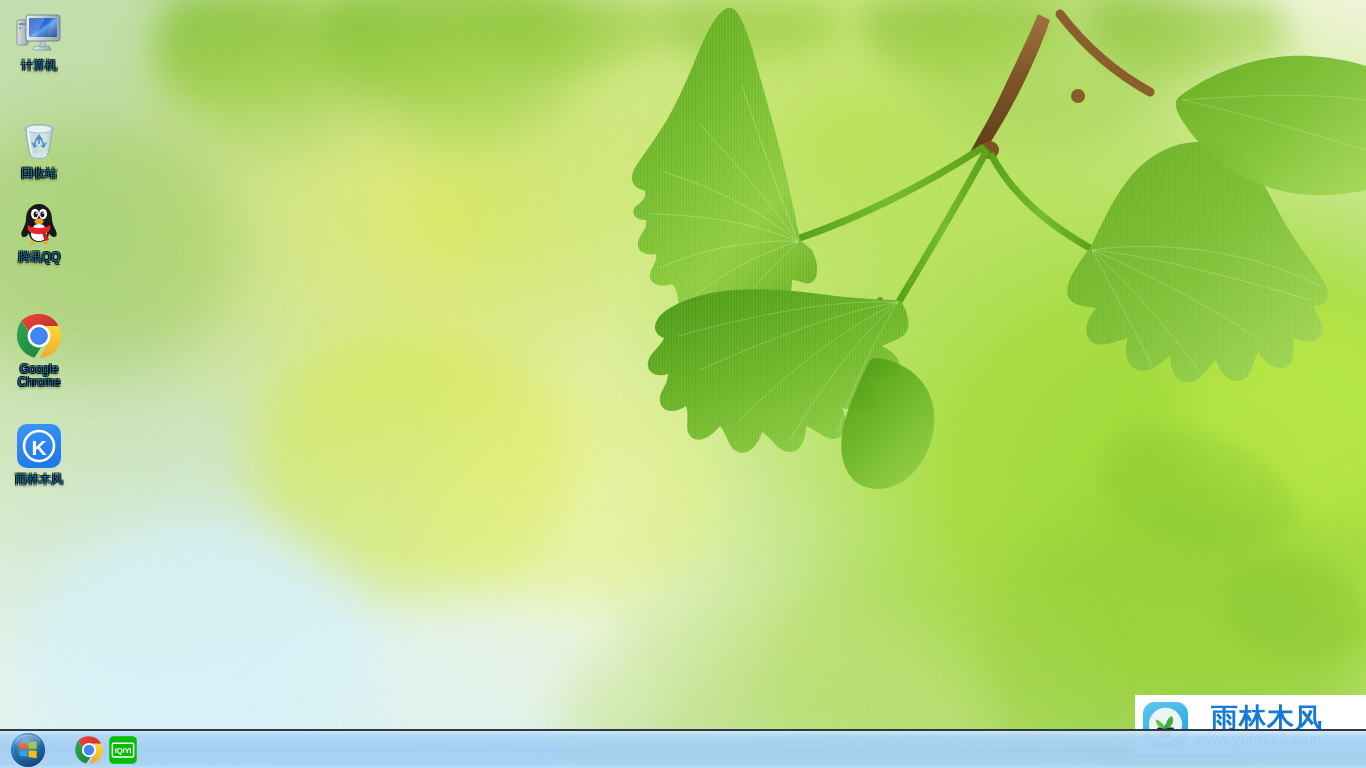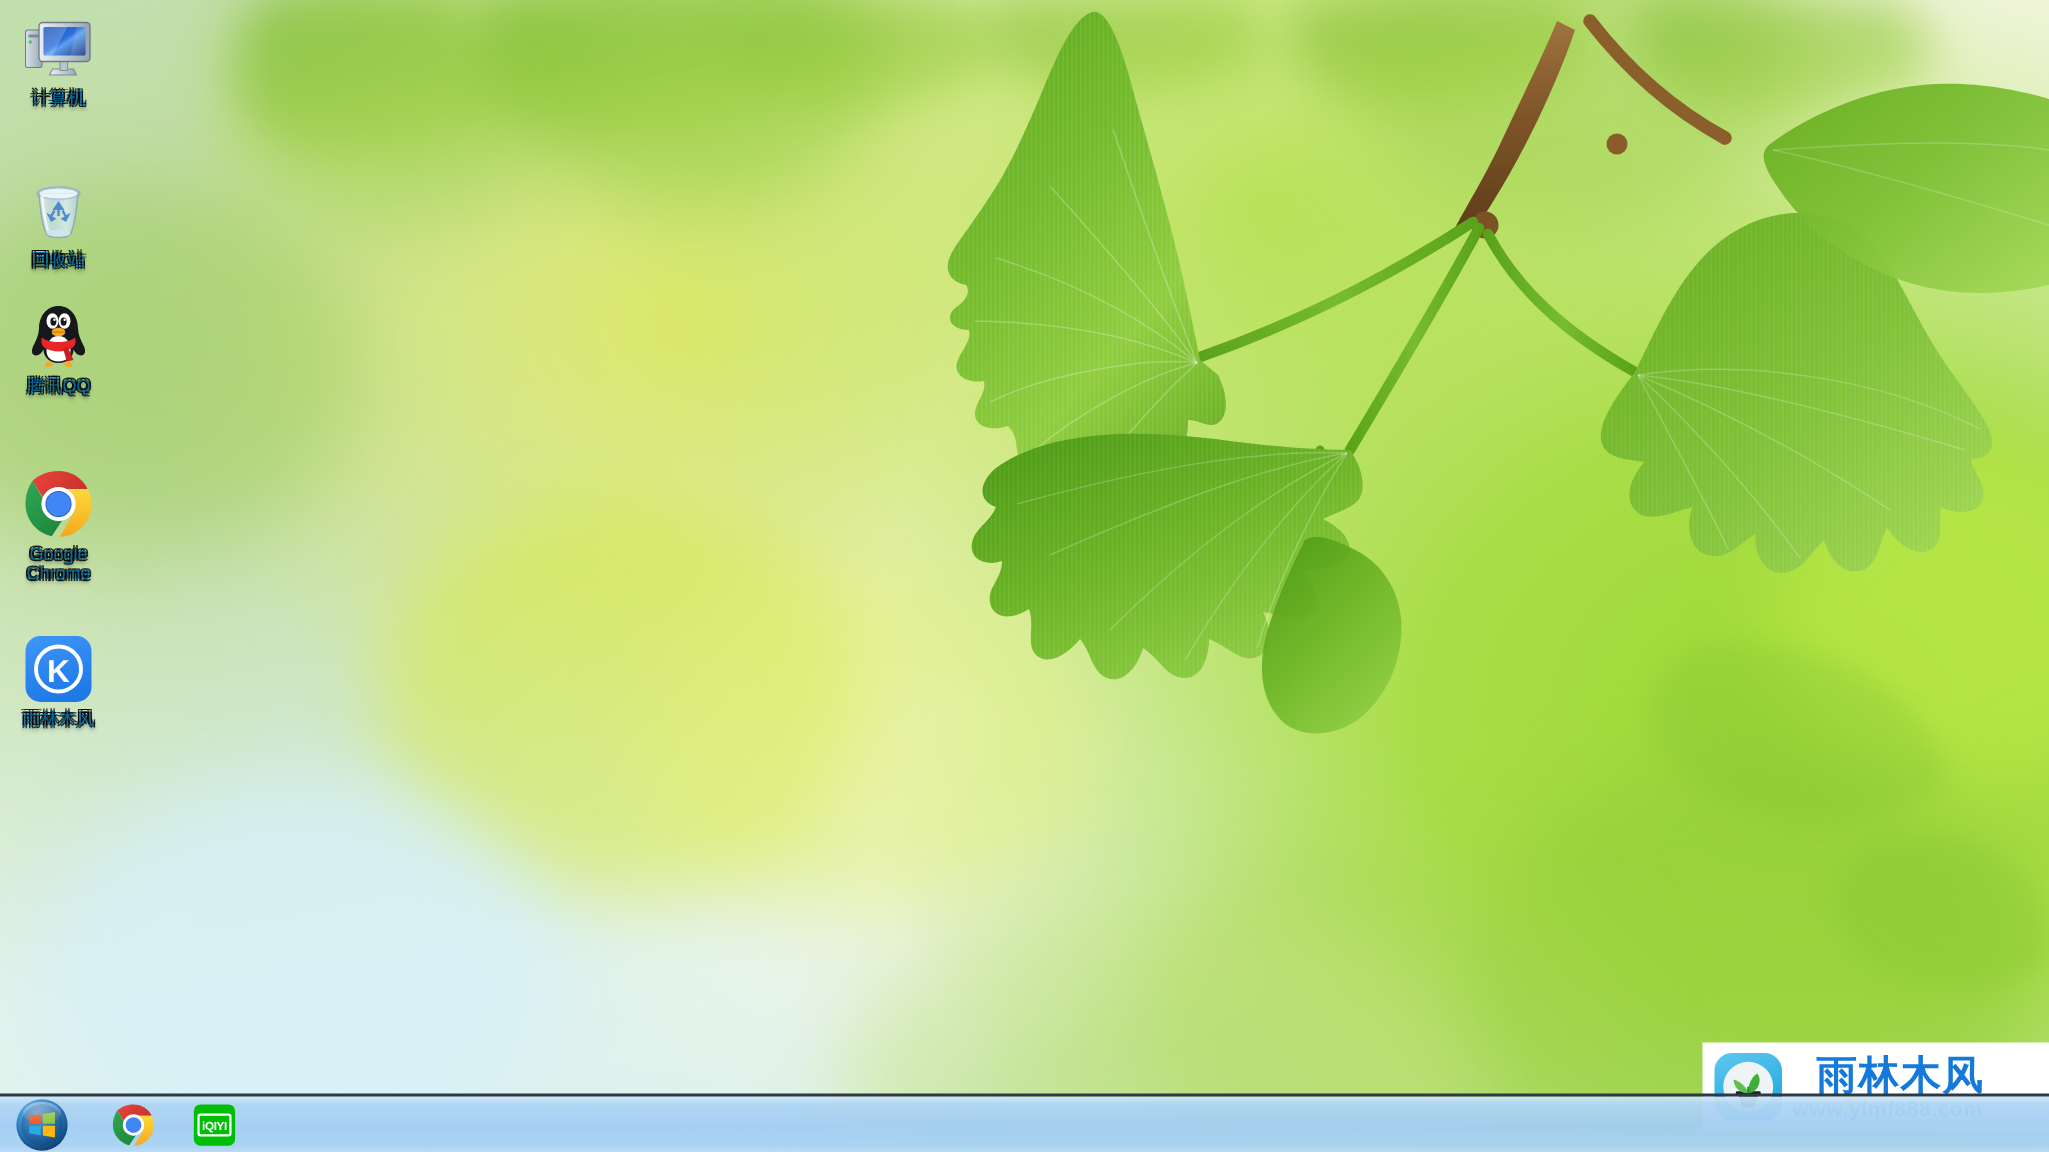--- a/index.html
+++ b/index.html
@@ -142,21 +142,21 @@
     align-items: center;
     z-index: 40;
   }
   #start-button {
     width: 48px; height: 37px;
     margin-left: 4px;
     display: flex; align-items: center; justify-content: center;
     cursor: default;
   }
   #start-button .orb { width: 36px; height: 36px; display:block; }
-  #quicklaunch { display: flex; align-items: center; margin-left: 20px; gap: 20px; }
+  #quicklaunch { display: flex; align-items: center; margin-left: 20px; gap: 0; }
   .tb-item {
     width: 34px; height: 34px;
     display: flex; align-items: center; justify-content: center;
     cursor: default;
   }
   .tb-item svg { width: 30px; height: 30px; display: block; }
   #tray { margin-left: auto; display: flex; align-items: center; height: 100%; }
 </style>
 </head>
 <body>

